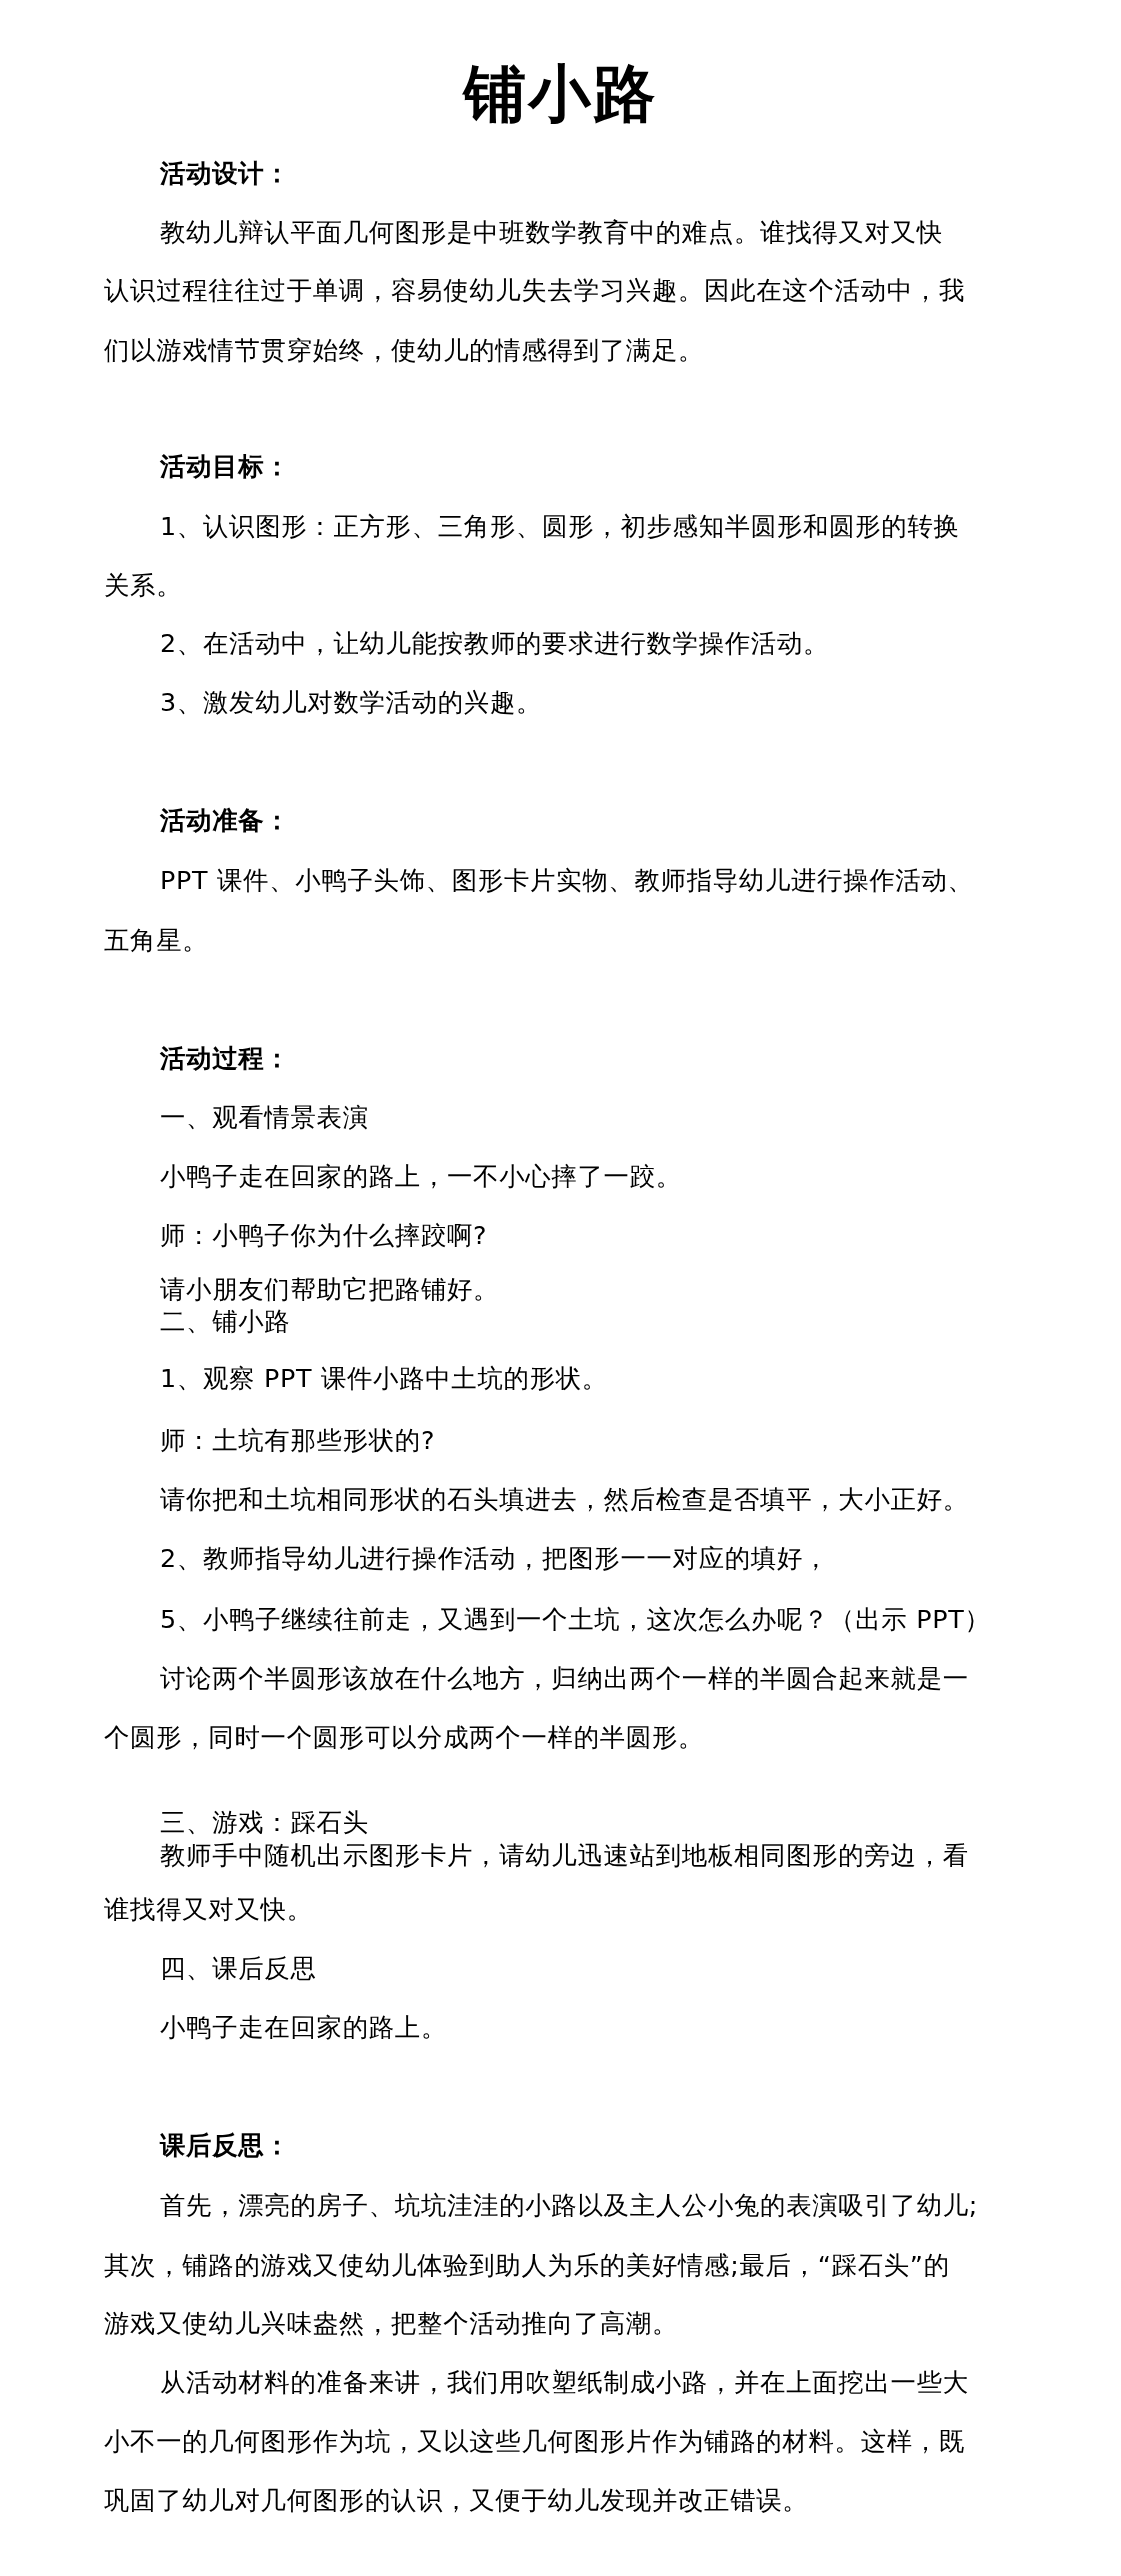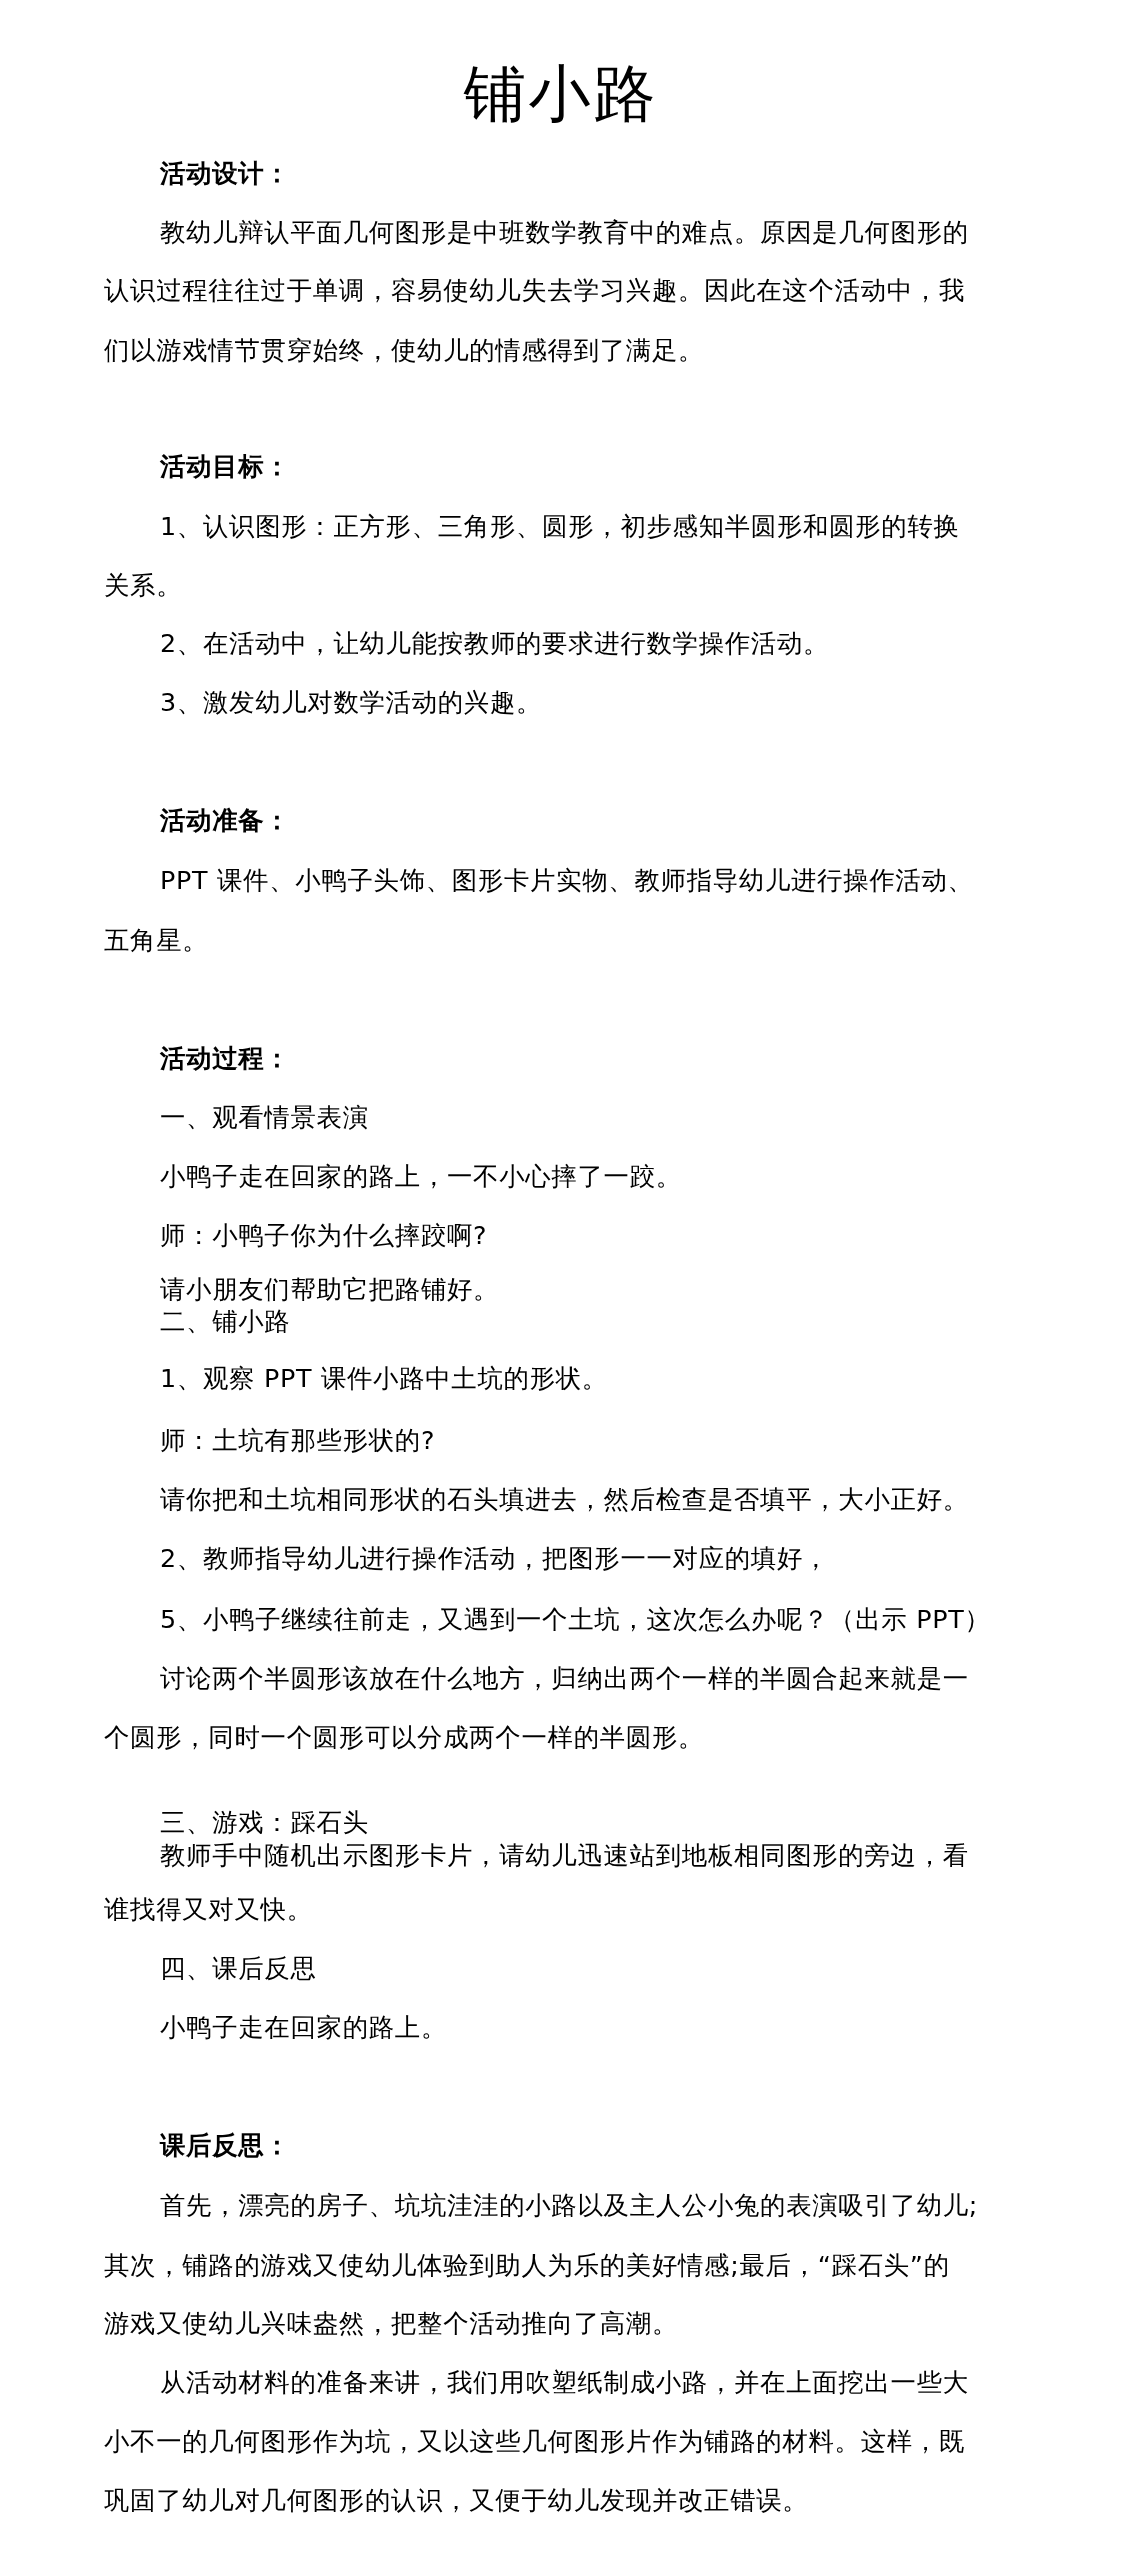--- a/index.html
+++ b/index.html
@@ -1,32 +1,32 @@
 <!DOCTYPE html>
 <html style="font-size:11.3px"><head>
 <meta charset="utf-8">
 <style>
   html, body { margin:0; padding:0; background:#ffffff; }
   body { width:1122px; height:2576px; position:relative; overflow:hidden; color:#000000;
          font-family: "DejaVu Sans", "Liberation Sans", sans-serif; }
   .doc-title { position:absolute; left:0; width:1122px; top:51px; text-align:center;
-               font-family:"DejaVu Serif","Liberation Serif",serif; font-size:62px; line-height:85px; font-weight:normal; letter-spacing:2.8px; }
+               font-family:"DejaVu Serif","Liberation Serif",serif; font-size:62px; line-height:85px; font-weight:bold; letter-spacing:2.8px; }
   .line { position:absolute; white-space:nowrap; font-size:25.4px; line-height:57px; height:57px; letter-spacing:0.7px; }
   .heading { font-weight:bold; }
   .l-indent { left:160px; }
   .l-flush { left:104px; }
 </style>
 </head>
 <body>
 
 <div>
   <div class="doc-title">铺小路</div>
 
   <div class="line heading l-indent" style="top:145px">活动设计：</div>
-  <div class="line l-indent" style="top:204px">教幼儿辩认平面几何图形是中班数学教育中的难点。原因是几何图形的</div>
+  <div class="line l-indent" style="top:204px">教幼儿辩认平面几何图形是中班数学教育中的难点。谁找得又对又快</div>
   <div class="line l-flush" style="top:262px">认识过程往往过于单调，容易使幼儿失去学习兴趣。因此在这个活动中，我</div>
   <div class="line l-flush" style="top:322px">们以游戏情节贯穿始终，使幼儿的情感得到了满足。</div>
 
   <div class="line heading l-indent" style="top:438px">活动目标：</div>
   <div class="line l-indent" style="top:498px">1、认识图形：正方形、三角形、圆形，初步感知半圆形和圆形的转换</div>
   <div class="line l-flush" style="top:557px">关系。</div>
   <div class="line l-indent" style="top:615px">2、在活动中，让幼儿能按教师的要求进行数学操作活动。</div>
   <div class="line l-indent" style="top:674px">3、激发幼儿对数学活动的兴趣。</div>
 
   <div class="line heading l-indent" style="top:792px">活动准备：</div>

